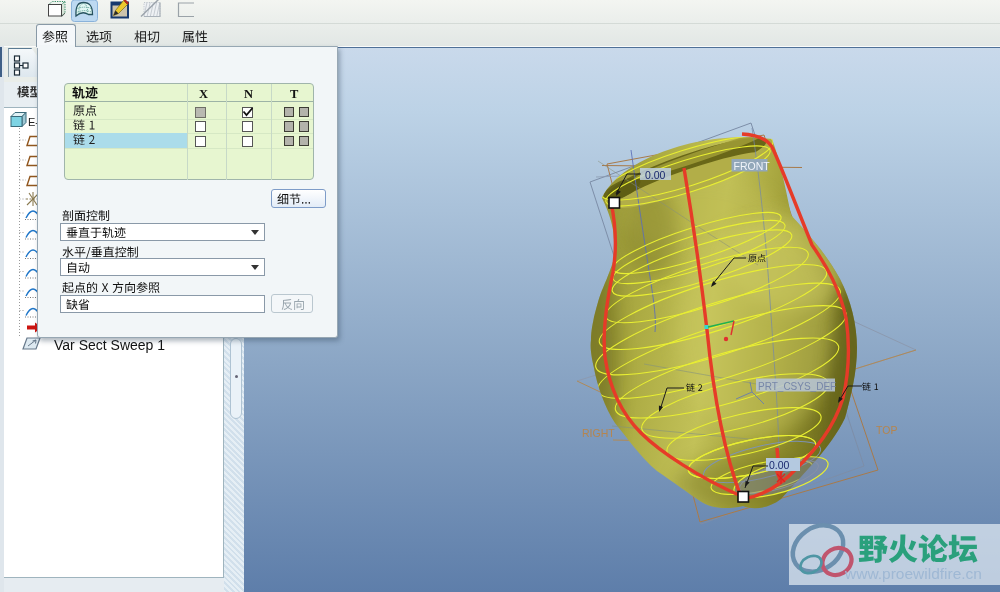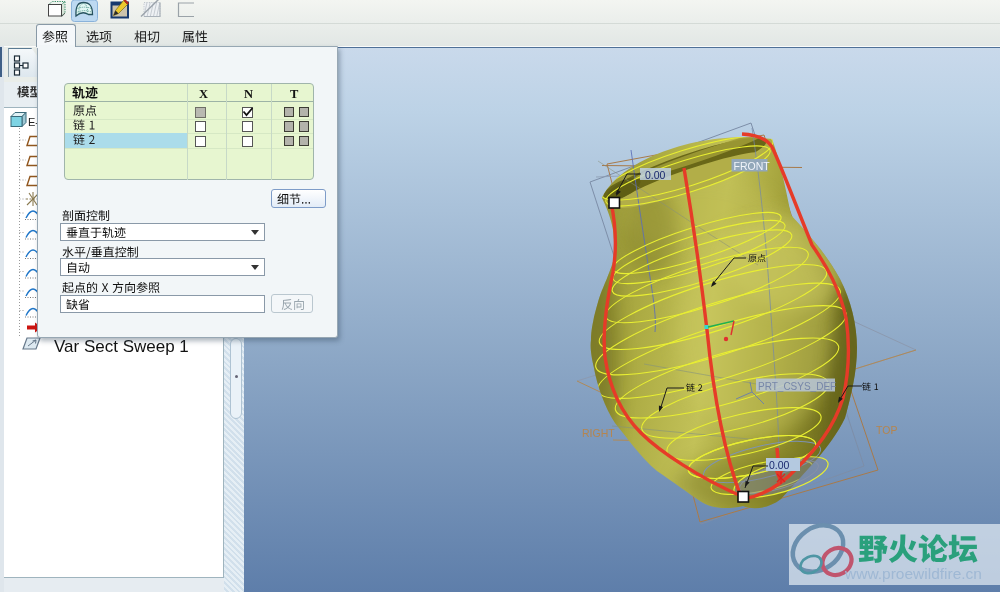--- a/index.html
+++ b/index.html
@@ -9,21 +9,21 @@
 #viewport{left:240px;top:46px;width:760px;height:546px;background:linear-gradient(#c9d9eb,#bcd2e6 12%,#8ba6c5 58%,#5e7eaa 100%);border-top:2px solid #4f7098;z-index:1}
 #navtab{left:8px;top:48px;width:30px;height:29px;background:linear-gradient(#f4f8fa,#dde7ee);border:1px solid #8ca0ac;border-top:1px solid #5a7a92;border-bottom:none;clip-path:polygon(0 0,78% 0,100% 32%,100% 100%,0 100%);z-index:3}
 #treepanel{left:2px;top:107px;width:222px;height:471px;background:#fff;border:1px solid #9fb4be;z-index:3}
 #navheader{left:0;top:82px;width:224px;height:25px;background:#e8eef2;z-index:3}
 #belowtree{left:0;top:578px;width:240px;height:14px;background:#e6ecf1;z-index:3}
 #leftedge{left:0;top:46px;width:4px;height:546px;background:#dfe6ec;z-index:4}
 #bluechip{left:0;top:47px;width:2px;height:30px;background:#3f5f86;z-index:5}
 #splitter{left:224px;top:46px;width:20px;height:546px;background:#d9e6f0;background-image:repeating-linear-gradient(45deg,rgba(255,255,255,.35) 0 2px,rgba(200,216,230,.45) 2px 4px);z-index:3}
 #sphandle{left:230px;top:338px;width:12px;height:81px;background:#eaf2f8;border:1px solid #aec3d3;border-radius:6px;z-index:4}
 #sphandle i{position:absolute;left:4px;top:36px;width:3px;height:3px;background:#667;border-radius:50%}
-#vartext{left:54px;top:337px;z-index:3;font-size:17px;color:#111;z-index:3}
+#vartext{left:54px;top:337px;z-index:3;font-size:14px;color:#111;z-index:3}
 #dialog{left:37px;top:46px;width:301px;height:292px;background:#f2f6f8;border:1px solid #97a7b3;border-radius:0 0 3px 3px;box-shadow:2px 3px 5px rgba(50,70,90,.4);z-index:5}
 #acttab{left:36px;top:24px;width:40px;height:23px;background:#f5f8fa;border:1px solid #8899a6;border-bottom:none;border-radius:3px 3px 0 0;z-index:6}
 #acttabfix{left:37px;top:45px;width:38px;height:3px;background:#f2f6f8;z-index:7}
 #tabsvg{left:0;top:0;width:1000px;height:592px;z-index:8;pointer-events:none}
 #table{left:64px;top:83px;width:250px;height:97px;background:#e7f6d0;border:1px solid #a0b5ab;border-radius:4px;z-index:6}
 #hl{left:65px;top:133px;width:122px;height:14.5px;background:#abdcea;z-index:6}
 .gl{position:absolute;background:#c7d9c7;z-index:6}
 #btndetail{left:271px;top:189px;width:55px;height:19px;background:linear-gradient(#fff,#e3ecf7);border:1px solid #7e9cc8;border-radius:3px;z-index:6}
 .dd{position:absolute;width:205px;height:18px;background:#fff;border:1px solid #8a99a8;z-index:6}
 #btnrev{left:271px;top:294px;width:42px;height:19px;background:#f4f7f9;border:1px solid #bac7cf;border-radius:3px;z-index:6}

